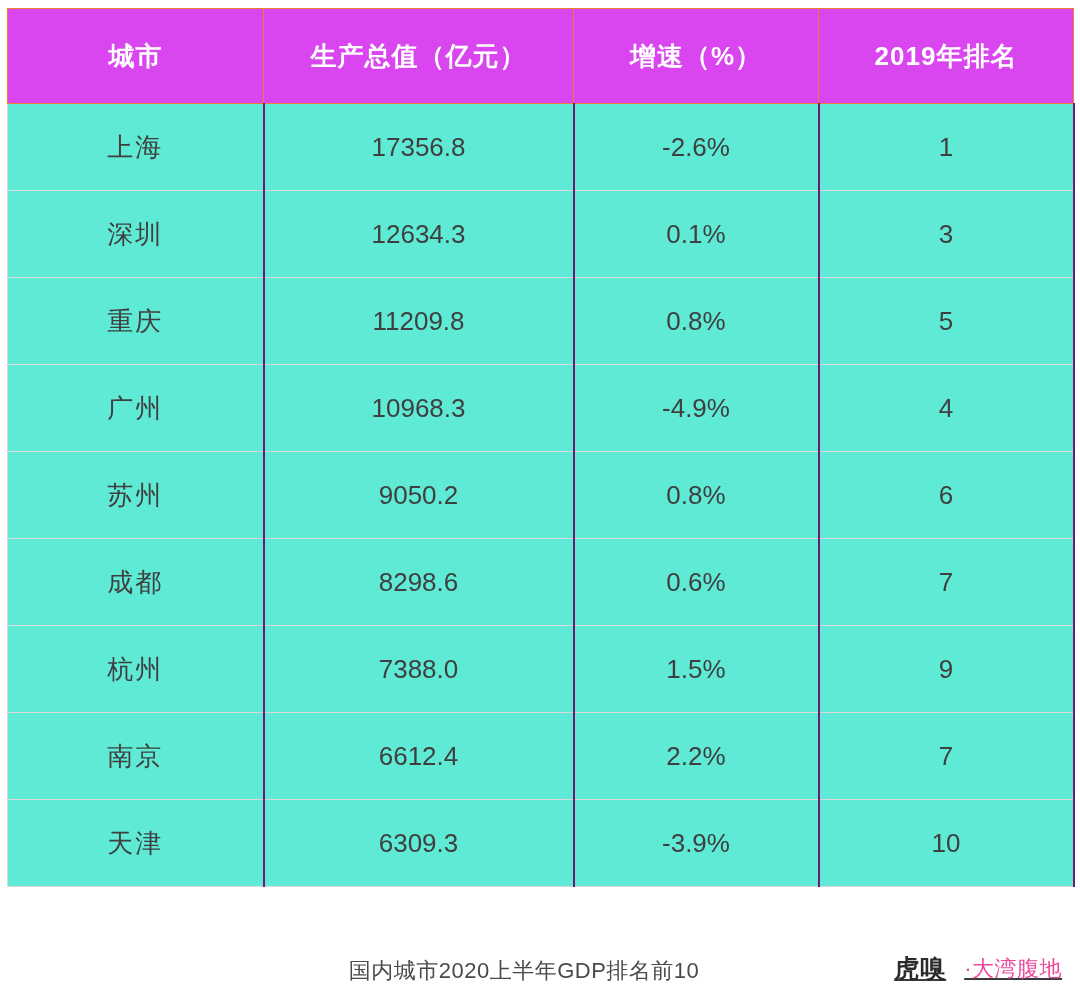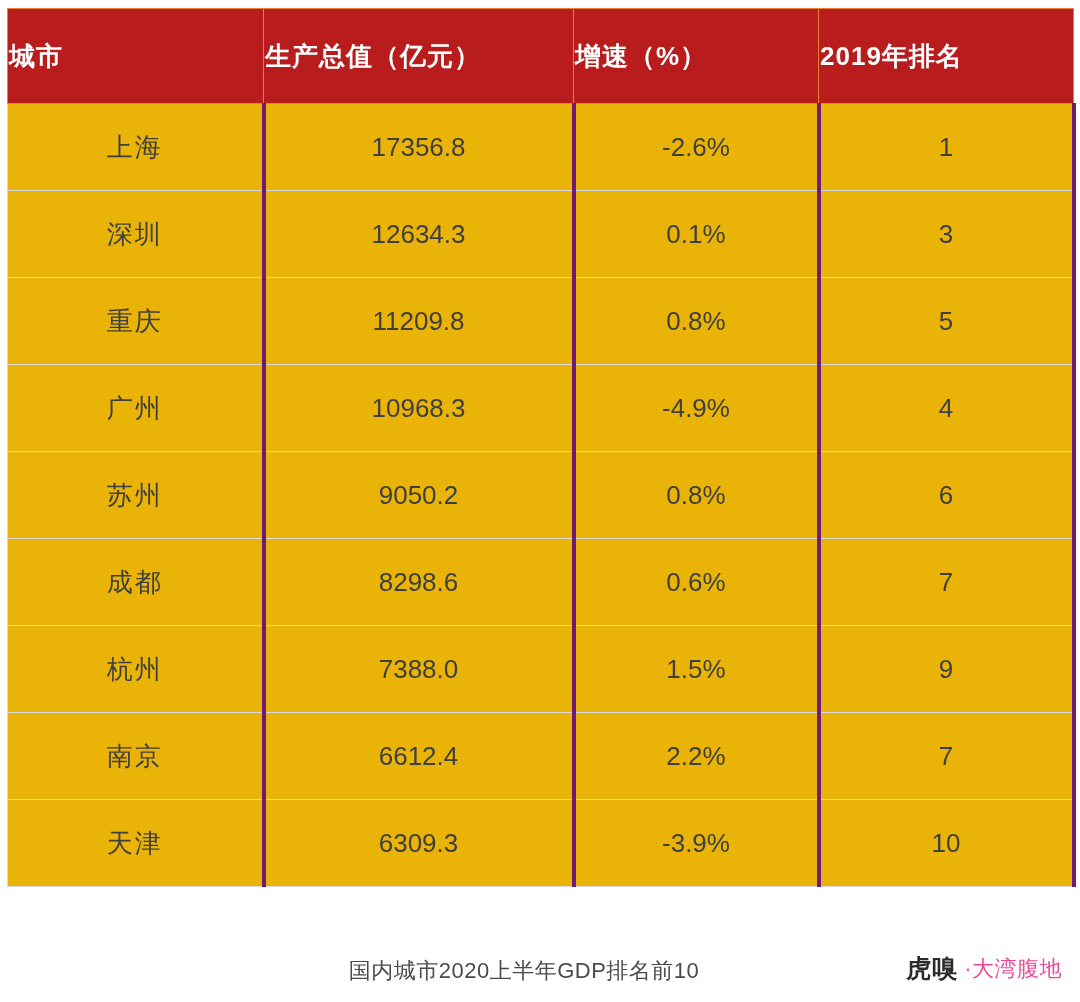--- a/index.html
+++ b/index.html
@@ -25,40 +25,40 @@
     width: 1066px;
     margin: 8px 0 0 7px;
     table-layout: fixed;
   }
   table.gdp-table col.c-city   { width: 256px; }
   table.gdp-table col.c-gdp    { width: 310px; }
   table.gdp-table col.c-growth { width: 245px; }
   table.gdp-table col.c-rank   { width: 255px; }
 
   thead th {
-    background: #b91c1c;
+    background: #d946ef;
     color: #ffffff;
     font-size: 26px;
     font-weight: bold;
     height: 92px;
-    text-align: left;
+    text-align: center;
     vertical-align: middle;
     border: 1px solid #ED7D31;
     letter-spacing: 1px;
   }
   tbody td {
     height: 84px;
     text-align: center;
     vertical-align: middle;
     font-size: 26px;
     color: #3f3f3f;
     border-bottom: 1px solid #d9d9d9;
     border-left: 1px solid #d9d9d9;
-    border-right: 4px solid #701a75;
-    background: #eab308;
+    border-right: 2px solid #701a75;
+    background: #5eead4;
   }
   tbody tr:first-child td {
     border-top: none;
   }
   tbody td.city {
     letter-spacing: 2px;
   }
 
   .footer {
     position: absolute;
@@ -76,21 +76,22 @@
     font-size: 22px;
     color: #4a4a4a;
     letter-spacing: 0.5px;
   }
   .brand {
     position: absolute;
     right: 18px;
     top: 2px;
     display: flex;
     align-items: center;
-    gap: 6px;
+    gap: 18px;
+    text-decoration: underline;
   }
   .brand-mark {
     font-size: 25px;
     font-weight: bold;
     color: #2b2b2b;
     font-family: "DejaVu Serif", serif;
     letter-spacing: 1px;
   }
   .brand-name {
     font-size: 22px;

